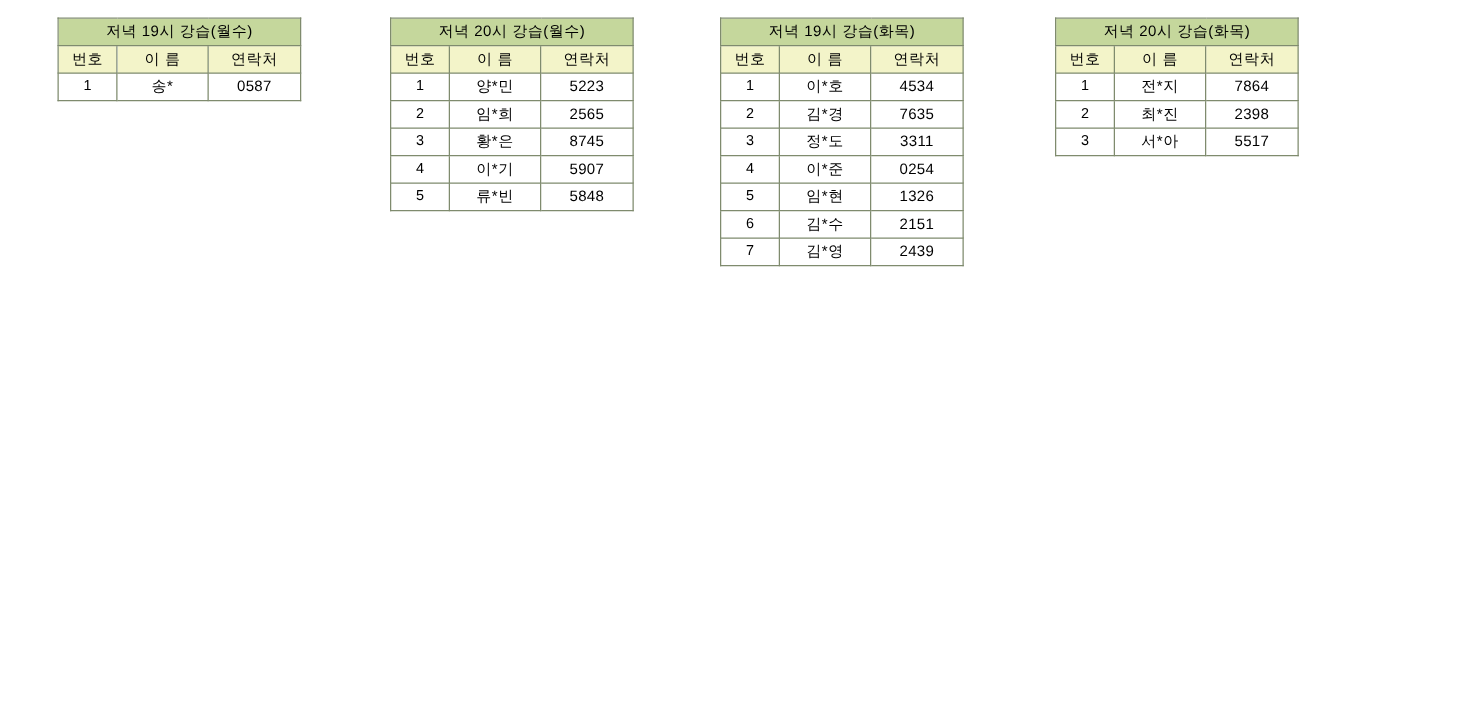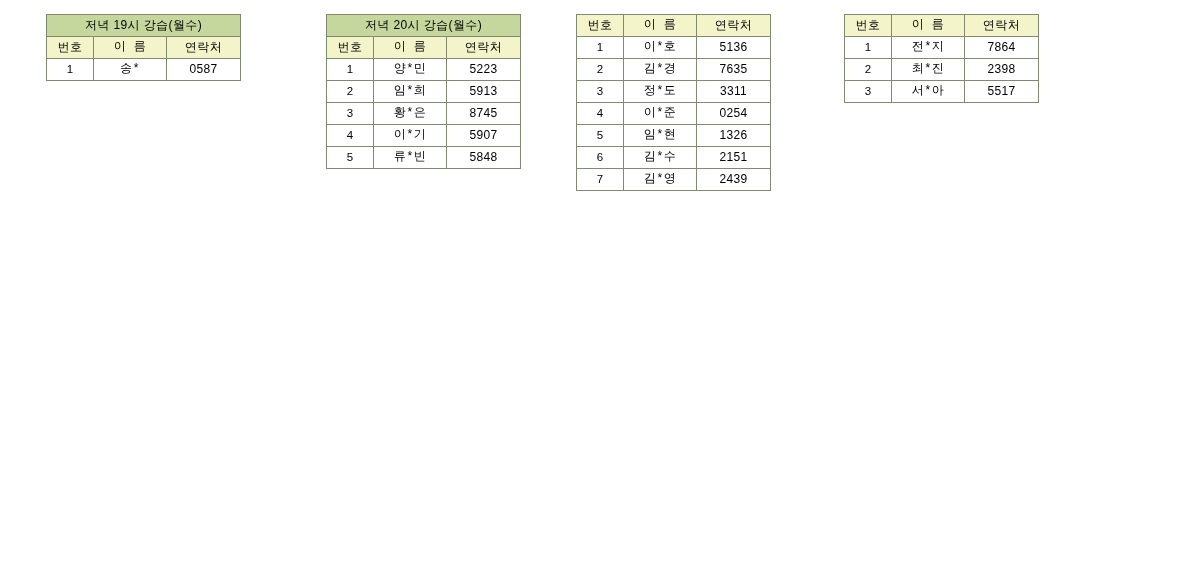--- a/index.html
+++ b/index.html
@@ -17,21 +17,21 @@
   .sheet {
     position: relative;
     width: 1184px;
     height: 570px;
   }
   .table-block {
     position: absolute;
     top: 14px;
   }
   .table-block.b0 { left: 46px; }
-  .table-block.b1 { left: 326px; }
+  .table-block.b1 { left: 312px; }
   .table-block.b2 { left: 576px; }
   .table-block.b3 { left: 844px; }
 
   table.roster {
     border-collapse: collapse;
     table-layout: fixed;
   }
   table.roster td,
   table.roster th {
     border: 1px solid #7f8b6e;
@@ -41,21 +41,21 @@
     line-height: 21px;
     font-size: 12px;
     color: #000000;
     text-align: center;
     vertical-align: middle;
     white-space: nowrap;
     overflow: hidden;
   }
   
   .c-no   { width: 46px; }
-  .c-name { width: 72px; font-family: Liberation Mono, monospace; }
+  .c-name { width: 72px; }
   .c-tel  { width: 73px; }
 
   .title-cell {
     background: #c5d79c;
     font-weight: bold;
     font-size: 12.5px;
     letter-spacing: 0.4px;
     border: 1px solid #7f8b6e;
   }
   .head-cell {
@@ -117,21 +117,21 @@
         <td class="head-cell c-tel">연락처</td>
       </tr>
       <tr>
         <td class="data-cell num c-no">1</td>
         <td class="data-cell name c-name">양*민</td>
         <td class="data-cell tel c-tel">5223</td>
       </tr>
       <tr>
         <td class="data-cell num c-no">2</td>
         <td class="data-cell name c-name">임*희</td>
-        <td class="data-cell tel c-tel">5913</td>
+        <td class="data-cell tel c-tel">2565</td>
       </tr>
       <tr>
         <td class="data-cell num c-no">3</td>
         <td class="data-cell name c-name">황*은</td>
         <td class="data-cell tel c-tel">8745</td>
       </tr>
       <tr>
         <td class="data-cell num c-no">4</td>
         <td class="data-cell name c-name">이*기</td>
         <td class="data-cell tel c-tel">5907</td>
@@ -141,29 +141,32 @@
         <td class="data-cell name c-name">류*빈</td>
         <td class="data-cell tel c-tel">5848</td>
       </tr>
     </tbody>
       </table>
   </div>
 
   <div class="table-block b2">
     <table class="roster">
       <tbody>
+          <tr>
+        <td class="title-cell" colspan="3">저녁 19시 강습(화목)</td>
+      </tr>
       <tr>
         <td class="head-cell c-no">번호</td>
         <td class="head-cell c-name">이 름</td>
         <td class="head-cell c-tel">연락처</td>
       </tr>
       <tr>
         <td class="data-cell num c-no">1</td>
         <td class="data-cell name c-name">이*호</td>
-        <td class="data-cell tel c-tel">5136</td>
+        <td class="data-cell tel c-tel">4534</td>
       </tr>
       <tr>
         <td class="data-cell num c-no">2</td>
         <td class="data-cell name c-name">김*경</td>
         <td class="data-cell tel c-tel">7635</td>
       </tr>
       <tr>
         <td class="data-cell num c-no">3</td>
         <td class="data-cell name c-name">정*도</td>
         <td class="data-cell tel c-tel">3311</td>
@@ -188,20 +191,23 @@
         <td class="data-cell name c-name">김*영</td>
         <td class="data-cell tel c-tel">2439</td>
       </tr>
     </tbody>
       </table>
   </div>
 
   <div class="table-block b3">
     <table class="roster">
       <tbody>
+          <tr>
+        <td class="title-cell" colspan="3">저녁 20시 강습(화목)</td>
+      </tr>
       <tr>
         <td class="head-cell c-no">번호</td>
         <td class="head-cell c-name">이 름</td>
         <td class="head-cell c-tel">연락처</td>
       </tr>
       <tr>
         <td class="data-cell num c-no">1</td>
         <td class="data-cell name c-name">전*지</td>
         <td class="data-cell tel c-tel">7864</td>
       </tr>

